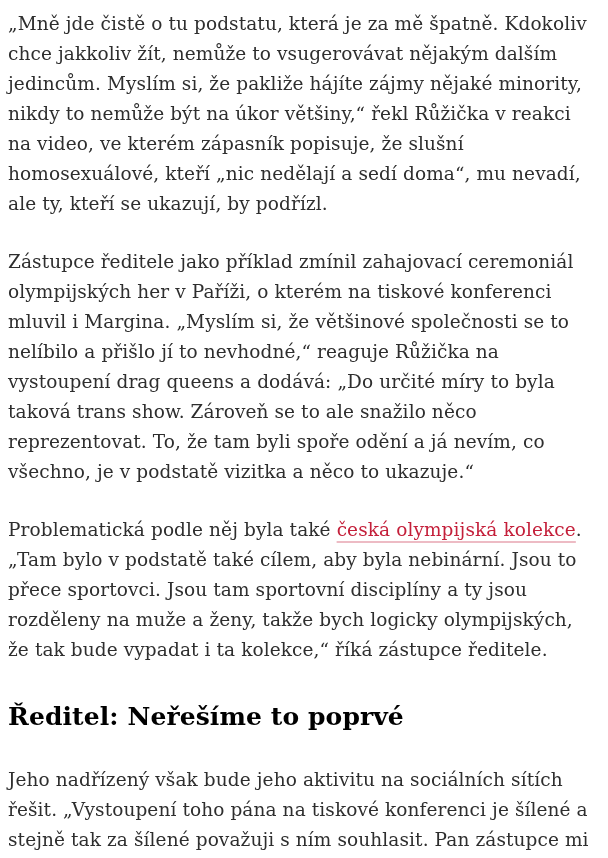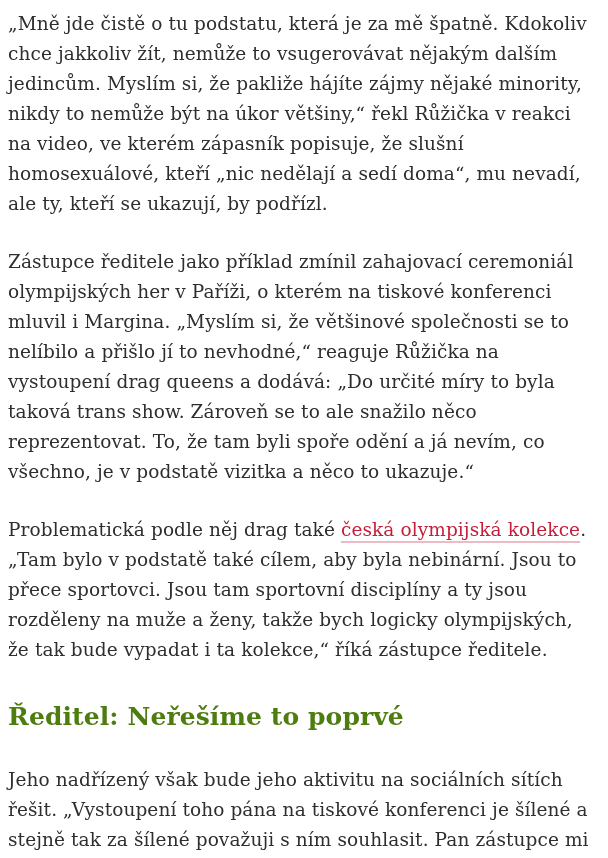--- a/index.html
+++ b/index.html
@@ -27,35 +27,35 @@
     text-decoration-color: rgba(196, 31, 58, 0.30);
     text-decoration-thickness: 2px;
     text-underline-offset: 5px;
     cursor: pointer;
   }
   .section-heading {
     margin: 36px 0 32px 0;
     font-size: 25px;
     line-height: 32px;
     font-weight: 700;
-    color: #4d7c0f;
+    color: #000000;
     letter-spacing: 0.1px;
   }
   .last-paragraph {
     margin-bottom: 10px !important;
   }
 </style>
 </head>
 <body>
 
 <article class="article-body">
 
   <p>„Mně jde čistě o tu podstatu, která je za mě špatně. Kdokoliv chce jakkoliv žít, nemůže to vsugerovávat nějakým dalším jedincům. Myslím si, že pakliže hájíte zájmy nějaké minority, nikdy to nemůže být na úkor většiny,“ řekl Růžička v reakci na video, ve kterém zápasník popisuje, že slušní homosexuálové, kteří „nic nedělají a sedí doma“, mu nevadí, ale ty, kteří se ukazují, by podřízl.</p>
 
   <p>Zástupce ředitele jako příklad zmínil zahajovací ceremoniál olympijských her v Paříži, o kterém na tiskové konferenci mluvil i Margina. „Myslím si, že většinové společnosti se to nelíbilo a přišlo jí to nevhodné,“ reaguje Růžička na vystoupení drag queens a dodává: „Do určité míry to byla taková trans show. Zároveň se to ale snažilo něco reprezentovat. To, že tam byli spoře odění a já nevím, co všechno, je v podstatě vizitka a něco to ukazuje.“</p>
 
-  <p><span>Problematická podle něj drag také </span><a class="inline-link" href="#">česká olympijská kolekce</a><span>. „Tam bylo v podstatě také cílem, aby byla nebinární. Jsou to přece sportovci. Jsou tam sportovní disciplíny a ty jsou rozděleny na muže a ženy, takže bych logicky olympijských, že tak bude vypadat i ta kolekce,“ říká zástupce ředitele.</span></p>
+  <p><span>Problematická podle něj byla také </span><a class="inline-link" href="#">česká olympijská kolekce</a><span>. „Tam bylo v podstatě také cílem, aby byla nebinární. Jsou to přece sportovci. Jsou tam sportovní disciplíny a ty jsou rozděleny na muže a ženy, takže bych logicky olympijských, že tak bude vypadat i ta kolekce,“ říká zástupce ředitele.</span></p>
 
   <h2 class="section-heading">Ředitel: Neřešíme to poprvé</h2>
 
   <p class="last-paragraph">Jeho nadřízený však bude jeho aktivitu na sociálních sítích řešit. „Vystoupení toho pána na tiskové konferenci je šílené a stejně tak za šílené považuji s ním souhlasit. Pan zástupce mi již poslal vysvětlující e-mail a svou omluvu, nicméně to mi stačit nebude,“ řekl redakci ředitel školy Radko Sáblík.</p>
 
 </article>
 
 </body></html>

